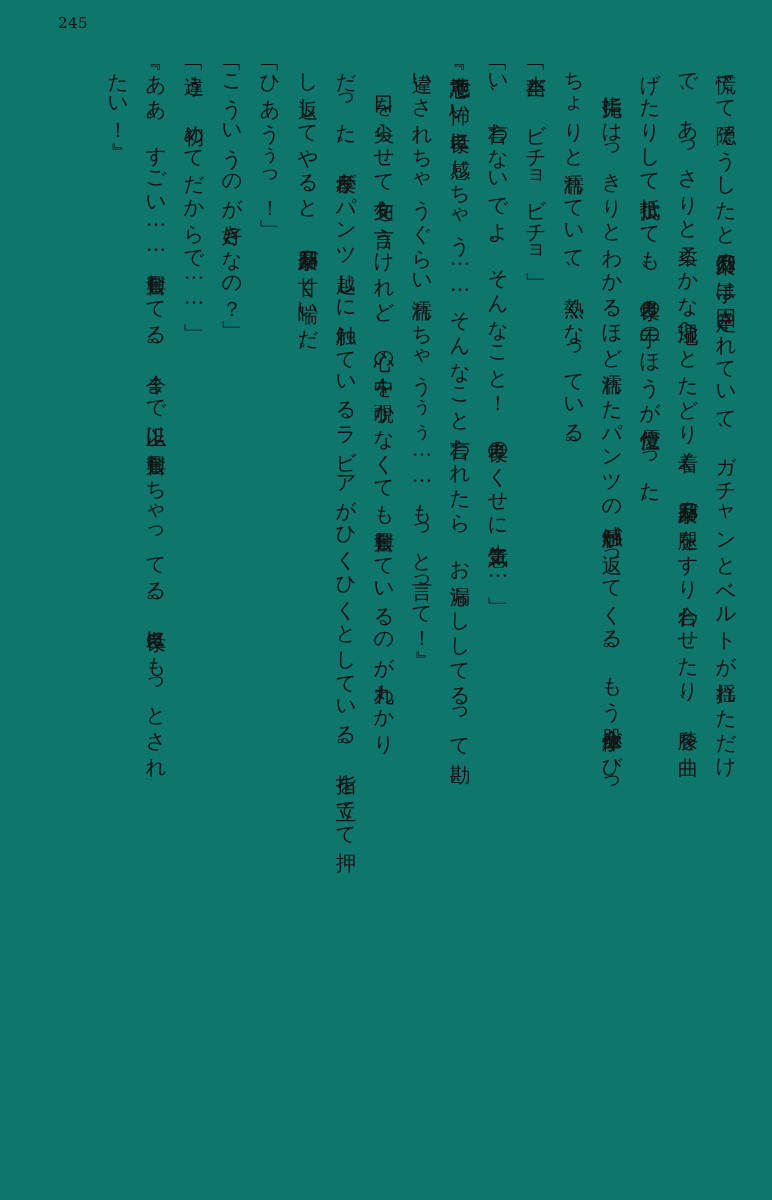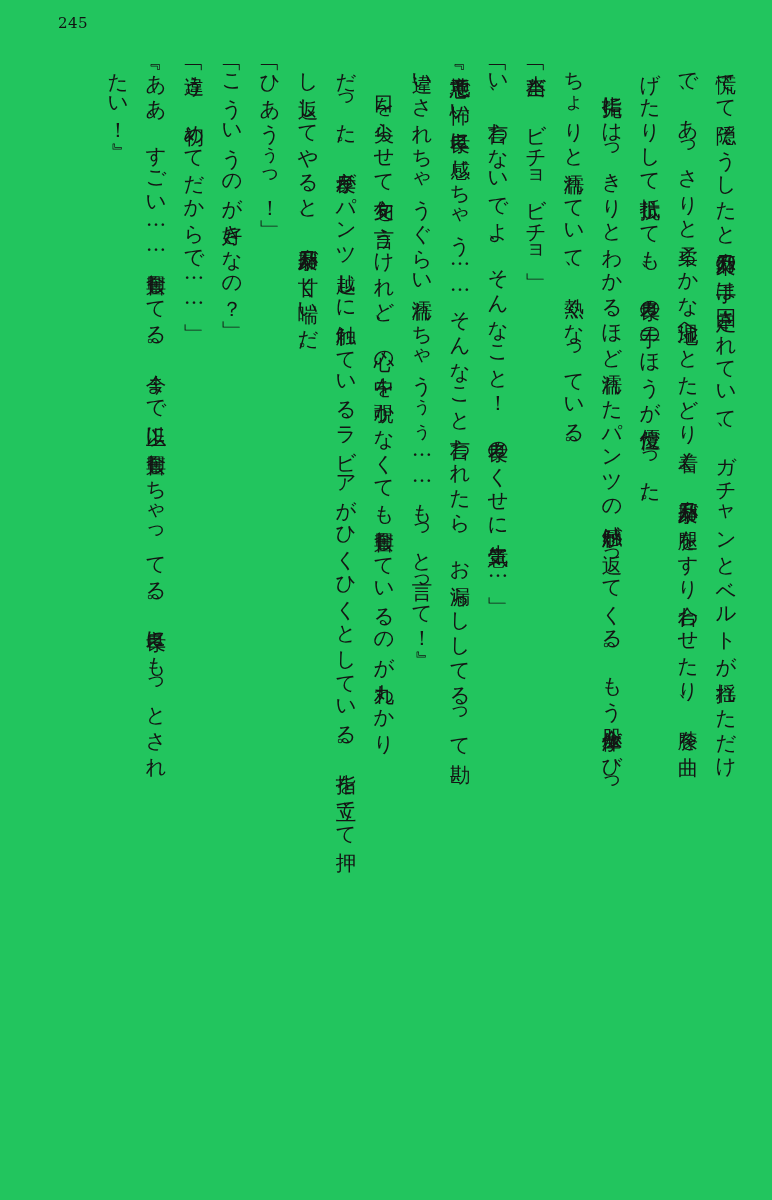--- a/index.html
+++ b/index.html
@@ -4,21 +4,21 @@
 <style>
   html, body {
     margin: 0;
     padding: 0;
     background: #ffffff;
   }
   .page {
     position: relative;
     width: 772px;
     height: 1200px;
-    background: #22c55e;
+    background: #0f766e;
     overflow: hidden;
     font-family: "DejaVu Serif", "Liberation Serif", serif;
     color: #111111;
   }
   .page-number {
     position: absolute;
     top: 14px;
     left: 58px;
     font-size: 15px;
     letter-spacing: 0.5px;

